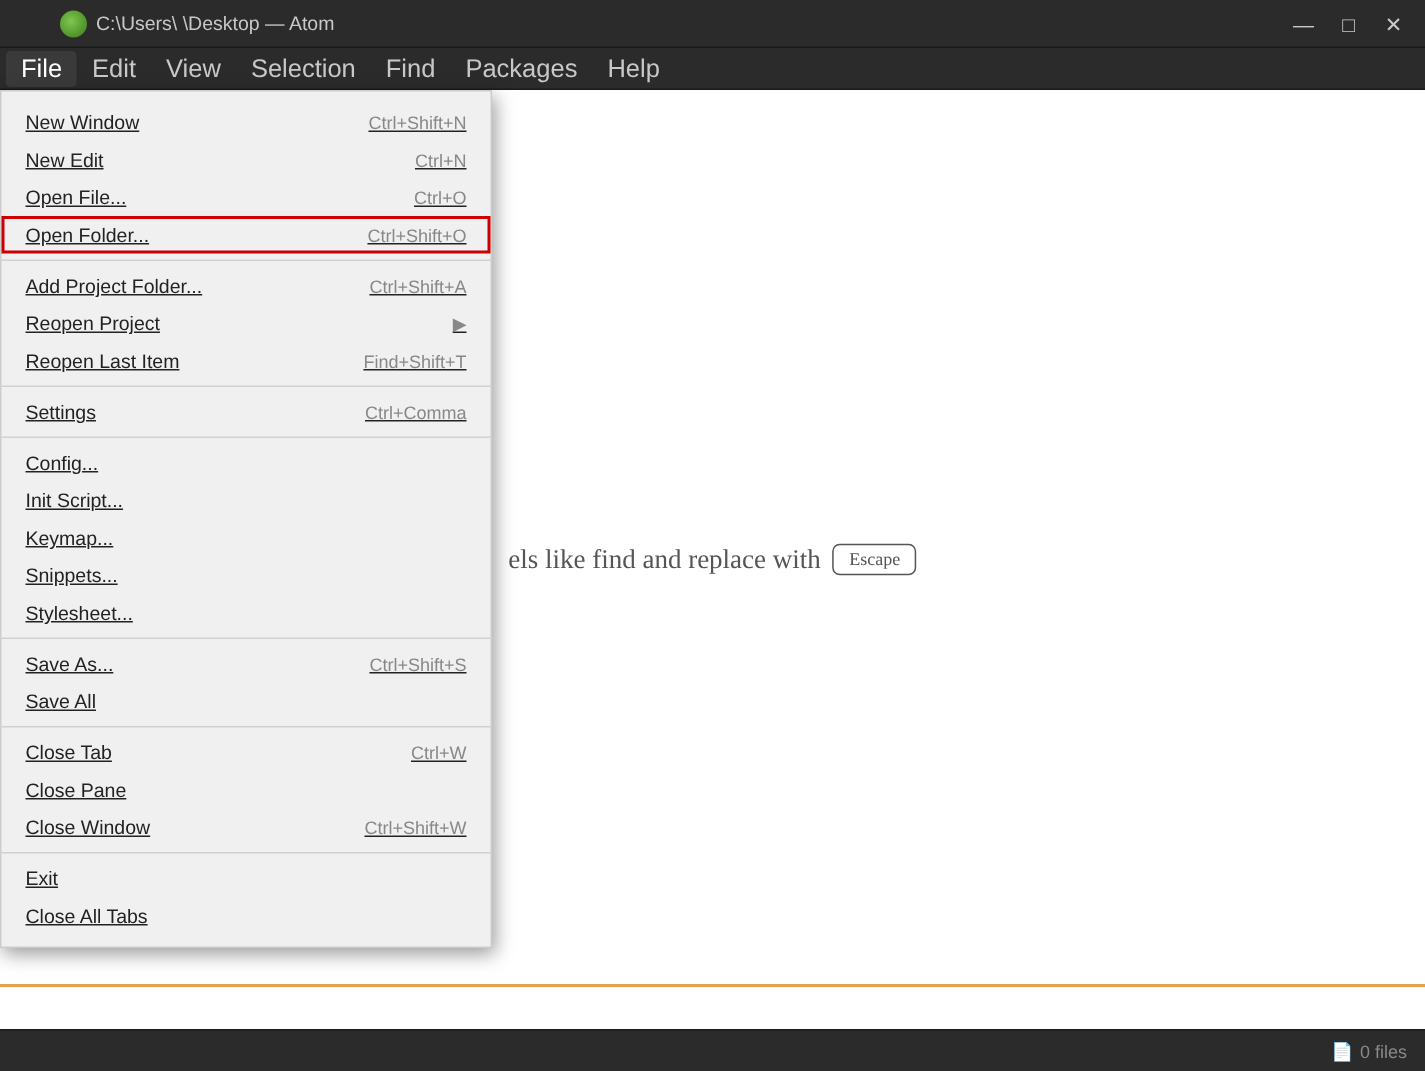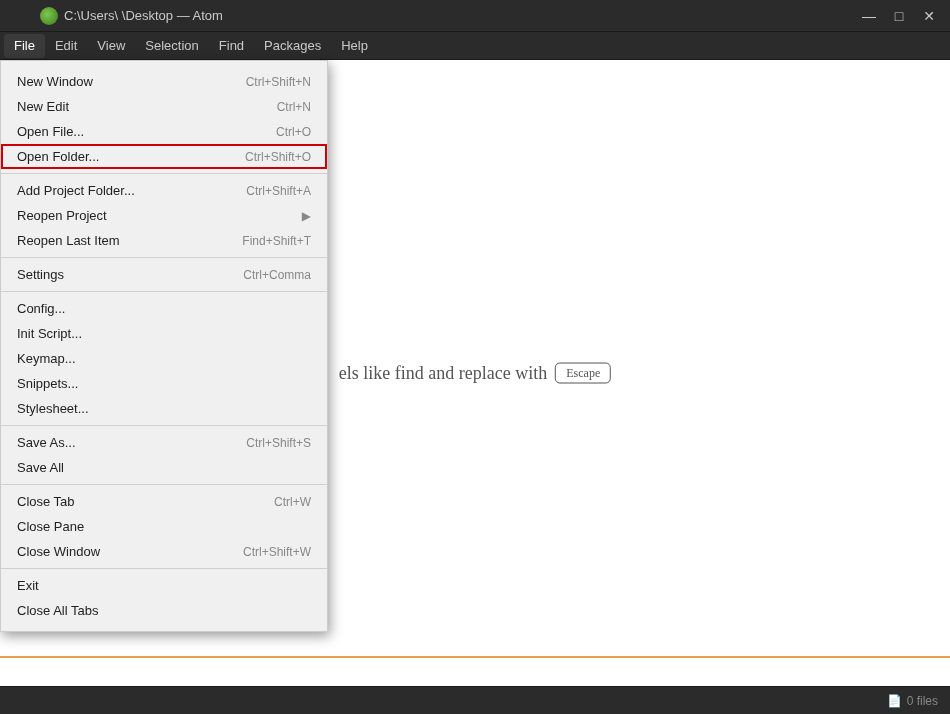--- a/index.html
+++ b/index.html
@@ -70,21 +70,21 @@
       background: #2b2b2b;
       display: flex;
       align-items: center;
       padding: 0 4px;
       border-bottom: 1px solid #1a1a1a;
     }
     .menu-item {
       padding: 4px 10px;
       cursor: pointer;
       color: #c8c8c8;
-      font-size: 13px;
+      font-size: 17px;
       border-radius: 3px;
       height: 24px;
       display: flex;
       align-items: center;
     }
     .menu-item.active {
       background: #3a3a3a;
       color: #fff;
     }
 
@@ -100,20 +100,21 @@
       position: absolute;
       top: 0;
       left: 0;
       width: 328px;
       background: #f0f0f0;
       border: 1px solid #ccc;
       box-shadow: 2px 4px 12px rgba(0,0,0,0.4);
       z-index: 100;
       color: #222;
       padding: 4px 0;
+      text-decoration: underline;
     }
     .dropdown-section {
       border-bottom: 1px solid #d0d0d0;
       padding: 4px 0;
     }
     .dropdown-section:last-child { border-bottom: none; }
     .dropdown-item {
       display: flex;
       align-items: center;
       justify-content: space-between;

